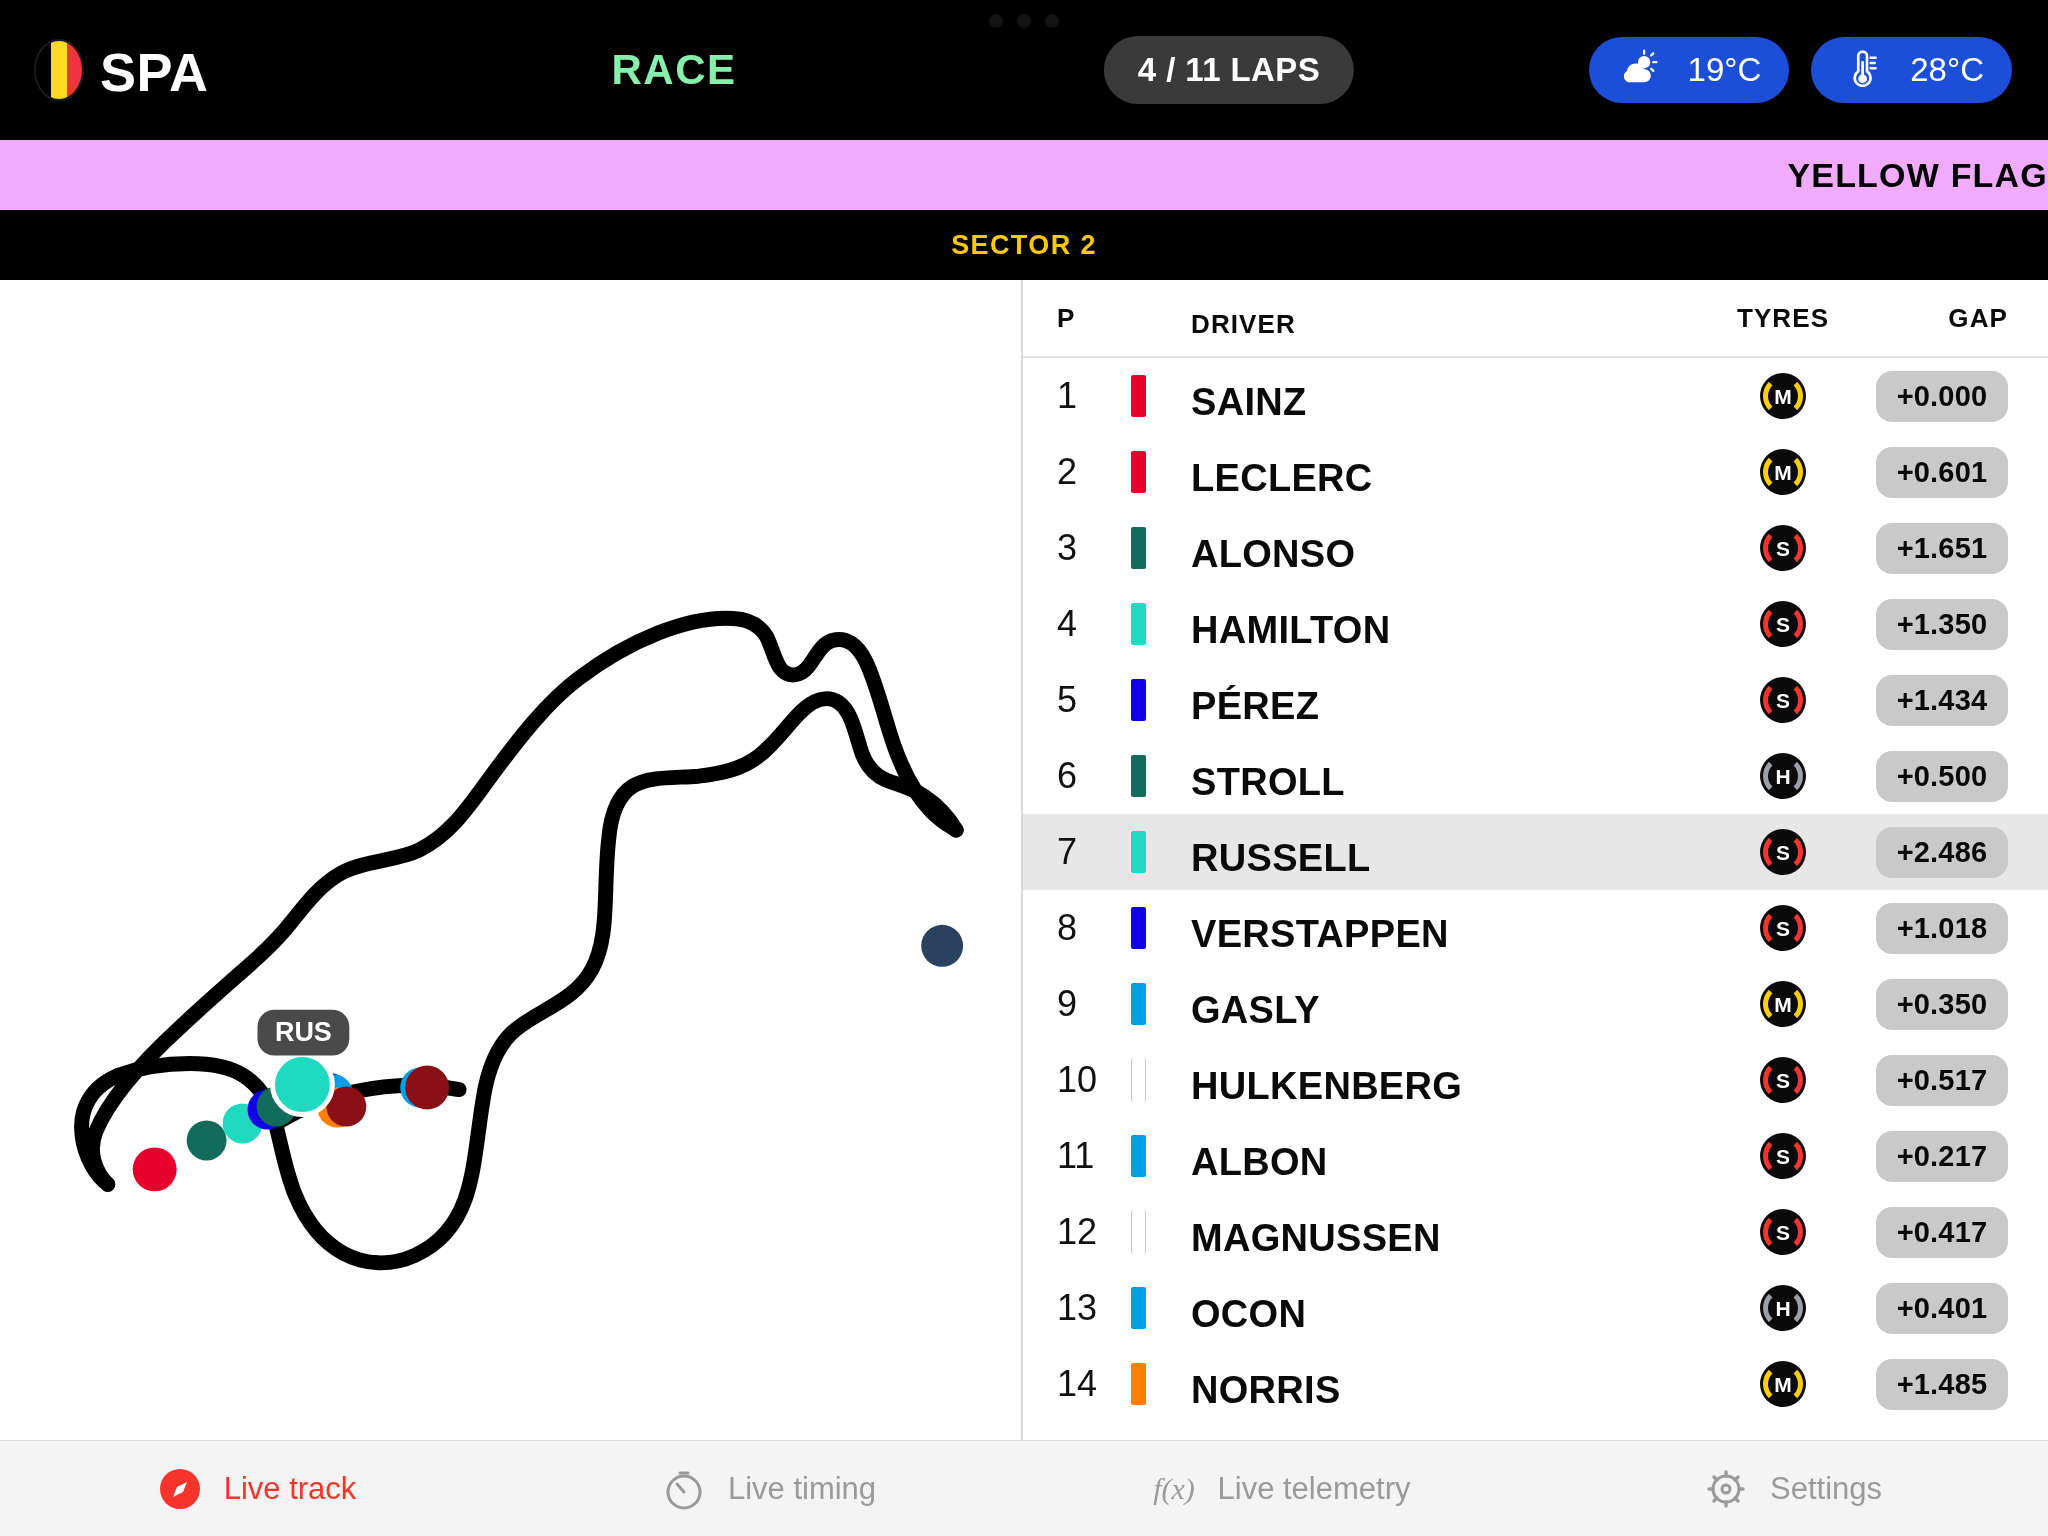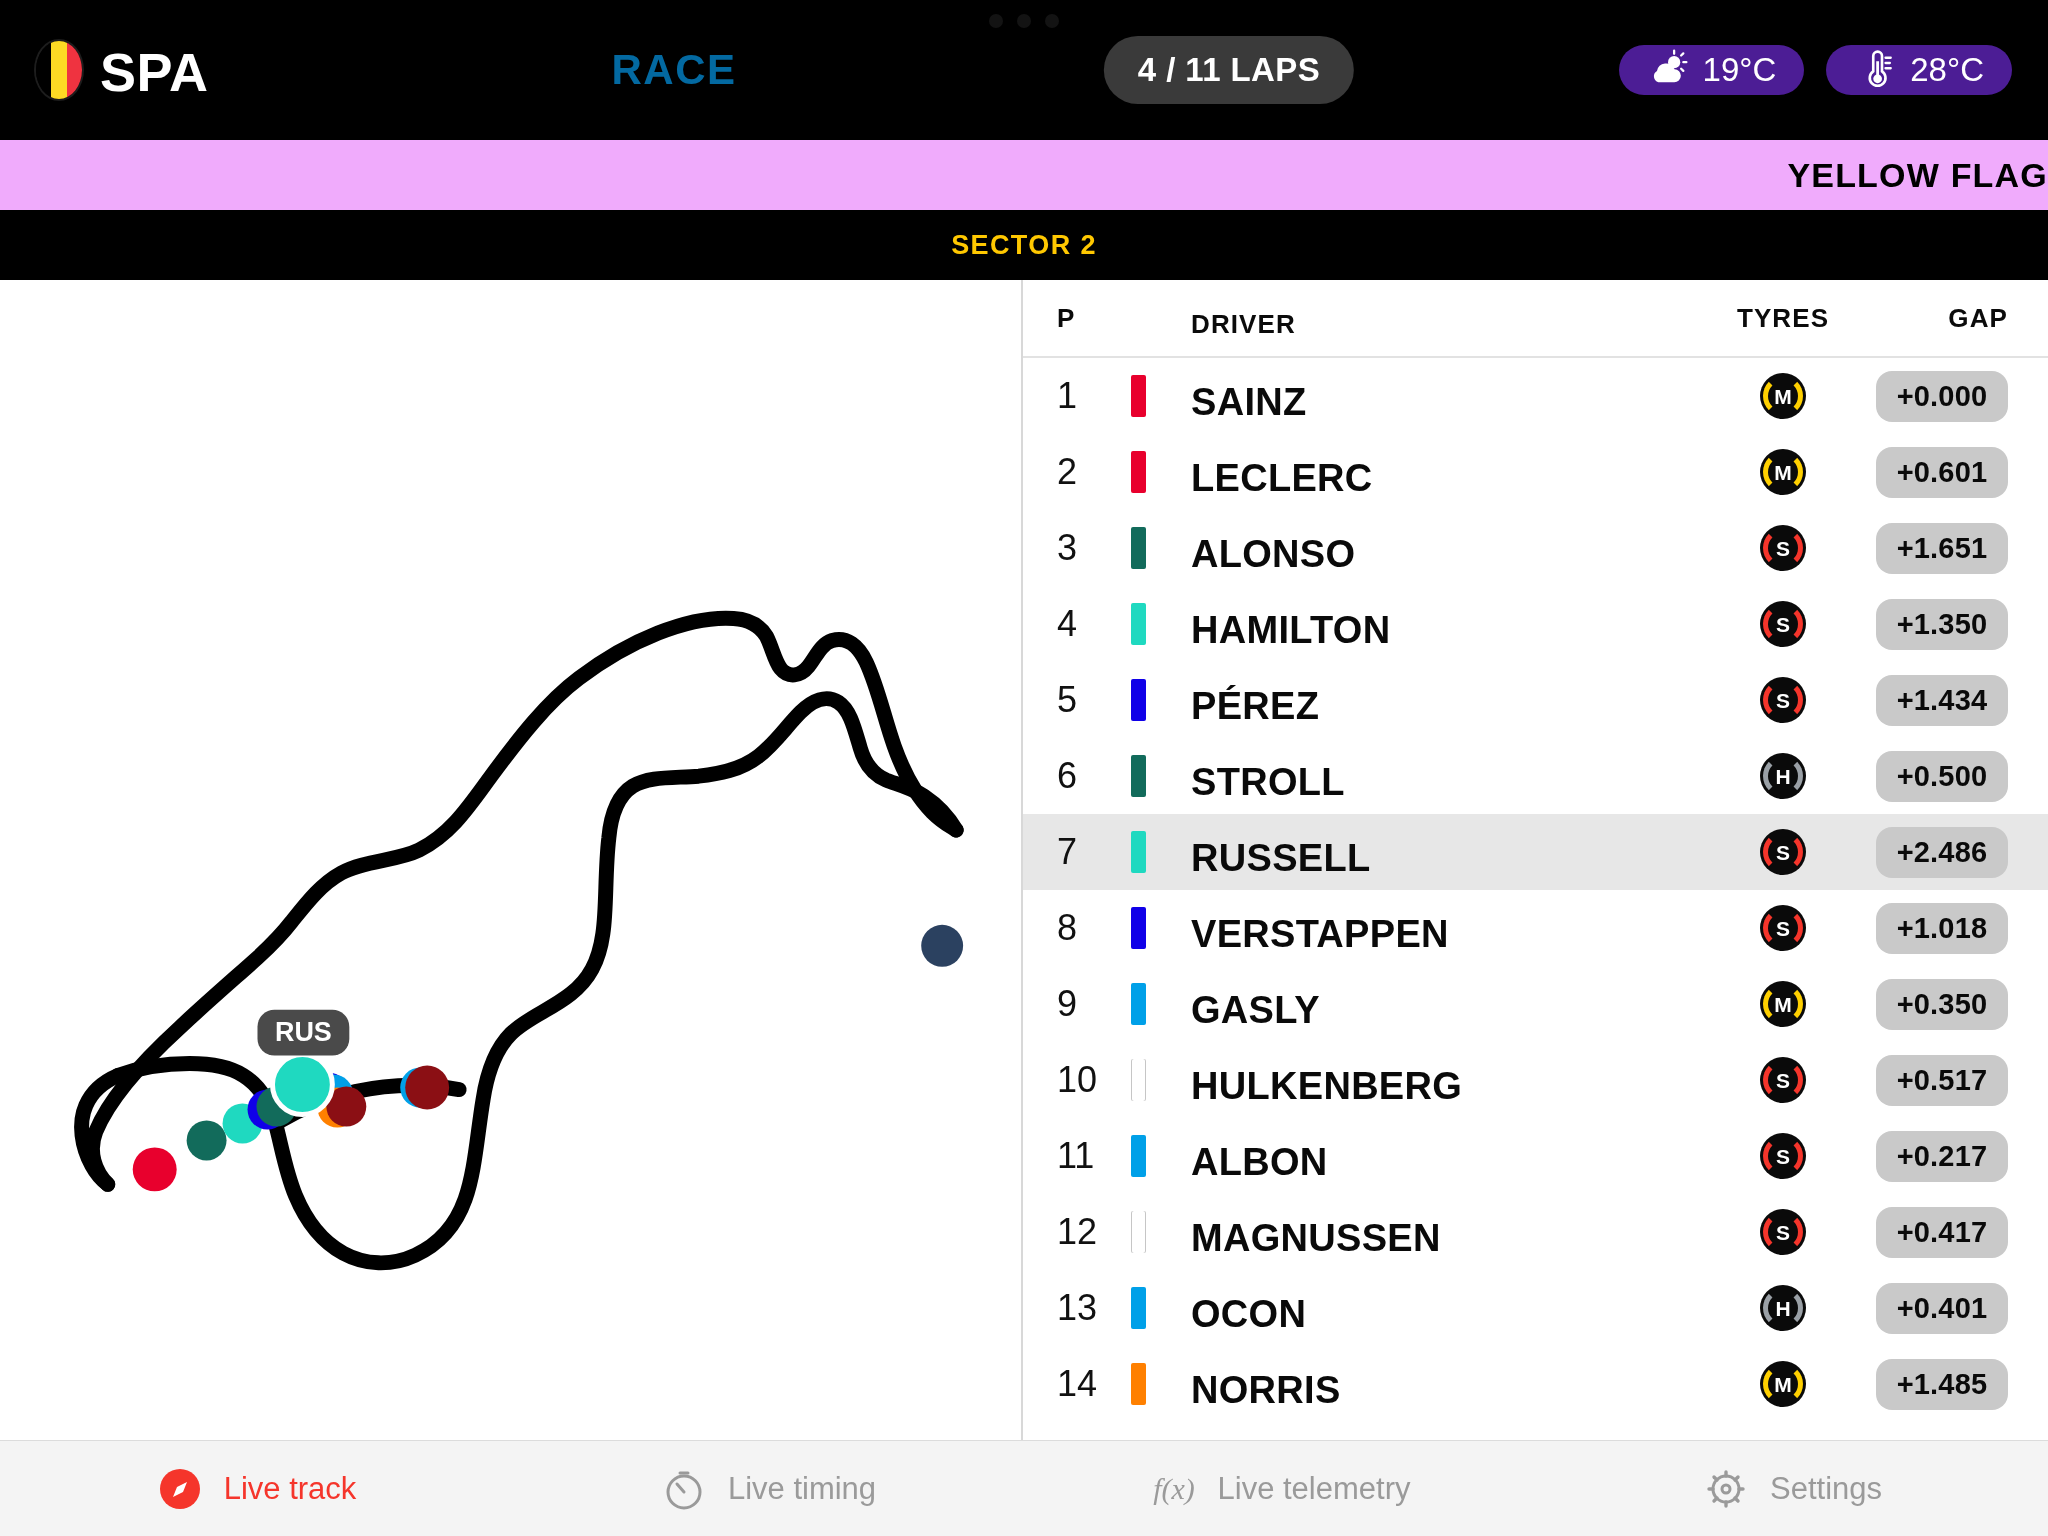--- a/index.html
+++ b/index.html
@@ -32,34 +32,34 @@
   .flag span { flex:1 1 33.333%; height:100%; display:block; }
   .circuit-name {
     color:#fff; font-size:54px; font-weight:700; letter-spacing:0.5px; line-height:1;
   }
   .session-label {
     position:absolute; left:0; right:0; top:0; height:100%;
     display:flex; align-items:center; justify-content:center;
     pointer-events:none;
   }
   .session-label span {
-    color:#0369a1; font-size:42px; font-weight:700; letter-spacing:1.5px;
+    color:#86efac; font-size:42px; font-weight:700; letter-spacing:1.5px;
     transform:translateX(-350px);
   }
   .laps-pill {
     position:absolute; left:50%; top:50%; transform:translate(-50%,-50%) translateX(205px);
     background:#3a3a3a; border-radius:40px; padding:15px 34px;
     color:#fff; font-size:33px; font-weight:700; letter-spacing:0.4px; white-space:nowrap;
   }
   .hdr-right {
     margin-left:auto; display:flex; align-items:center; gap:22px; z-index:2;
   }
   .wx-pill {
-    background:#4c1d95; border-radius:40px; height:50px; padding:0 28px;
-    display:flex; align-items:center; gap:14px;
+    background:#1d4ed8; border-radius:40px; height:66px; padding:0 28px;
+    display:flex; align-items:center; gap:29px;
     color:#fff; font-size:33px; font-weight:500; white-space:nowrap;
   }
   .wx-ico { width:42px; height:42px; flex:0 0 42px; display:block; }
 
   
   .flag-banner {
     height:70px; flex:0 0 70px; display:flex; align-items:center; justify-content:center;
     font-size:34px; font-weight:700; letter-spacing:1.2px;
   }
   .sector-strip {

